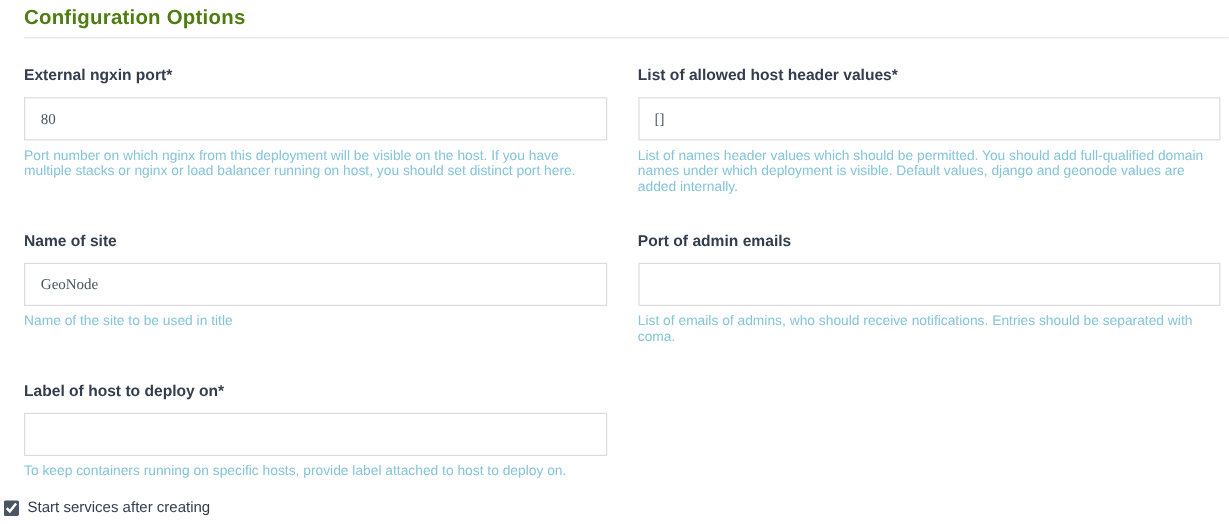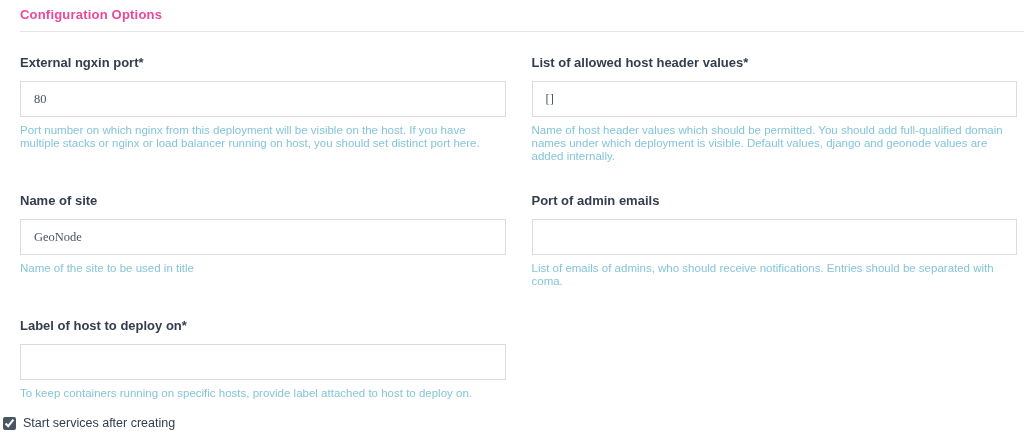--- a/index.html
+++ b/index.html
@@ -8,23 +8,23 @@
     width: 1024px;
     height: 437px;
     background: #ffffff;
     font-family: "Liberation Sans", sans-serif;
     overflow: hidden;
     position: relative;
   }
   .page-header { padding: 4px 0 0 20px; }
   .page-title {
     margin: 0;
-    font-size: 13px;
+    font-size: 17px;
     font-weight: bold;
-    color: #ec4899;
+    color: #4d7c0f;
     letter-spacing: 0.2px;
     line-height: 22px;
   }
   .title-divider {
     margin: 5px 0 0 20px;
     border: none;
     border-top: 1px solid #e4e5e7;
     height: 0;
   }
   .form-grid {
@@ -94,21 +94,21 @@
 
     <div class="field-group">
       <label class="field-label">External ngxin port*</label>
       <input type="text" class="field-input" value="80" style="">
       <div class="field-help">Port number on which nginx from this deployment will be visible on the host. If you have multiple stacks or nginx or load balancer running on host, you should set distinct port here.</div>
     </div>
 
     <div class="field-group">
       <label class="field-label">List of allowed host header values*</label>
       <input type="text" class="field-input" value="[]" style="">
-      <div class="field-help">Name of host header values which should be permitted. You should add full-qualified domain names under which deployment is visible. Default values, django and geonode values are added internally.</div>
+      <div class="field-help">List of names header values which should be permitted. You should add full-qualified domain names under which deployment is visible. Default values, django and geonode values are added internally.</div>
     </div>
 
 
     <div class="field-group">
       <label class="field-label">Name of site</label>
       <input type="text" class="field-input" value="GeoNode" style="">
       <div class="field-help">Name of the site to be used in title</div>
     </div>
 
     <div class="field-group">

